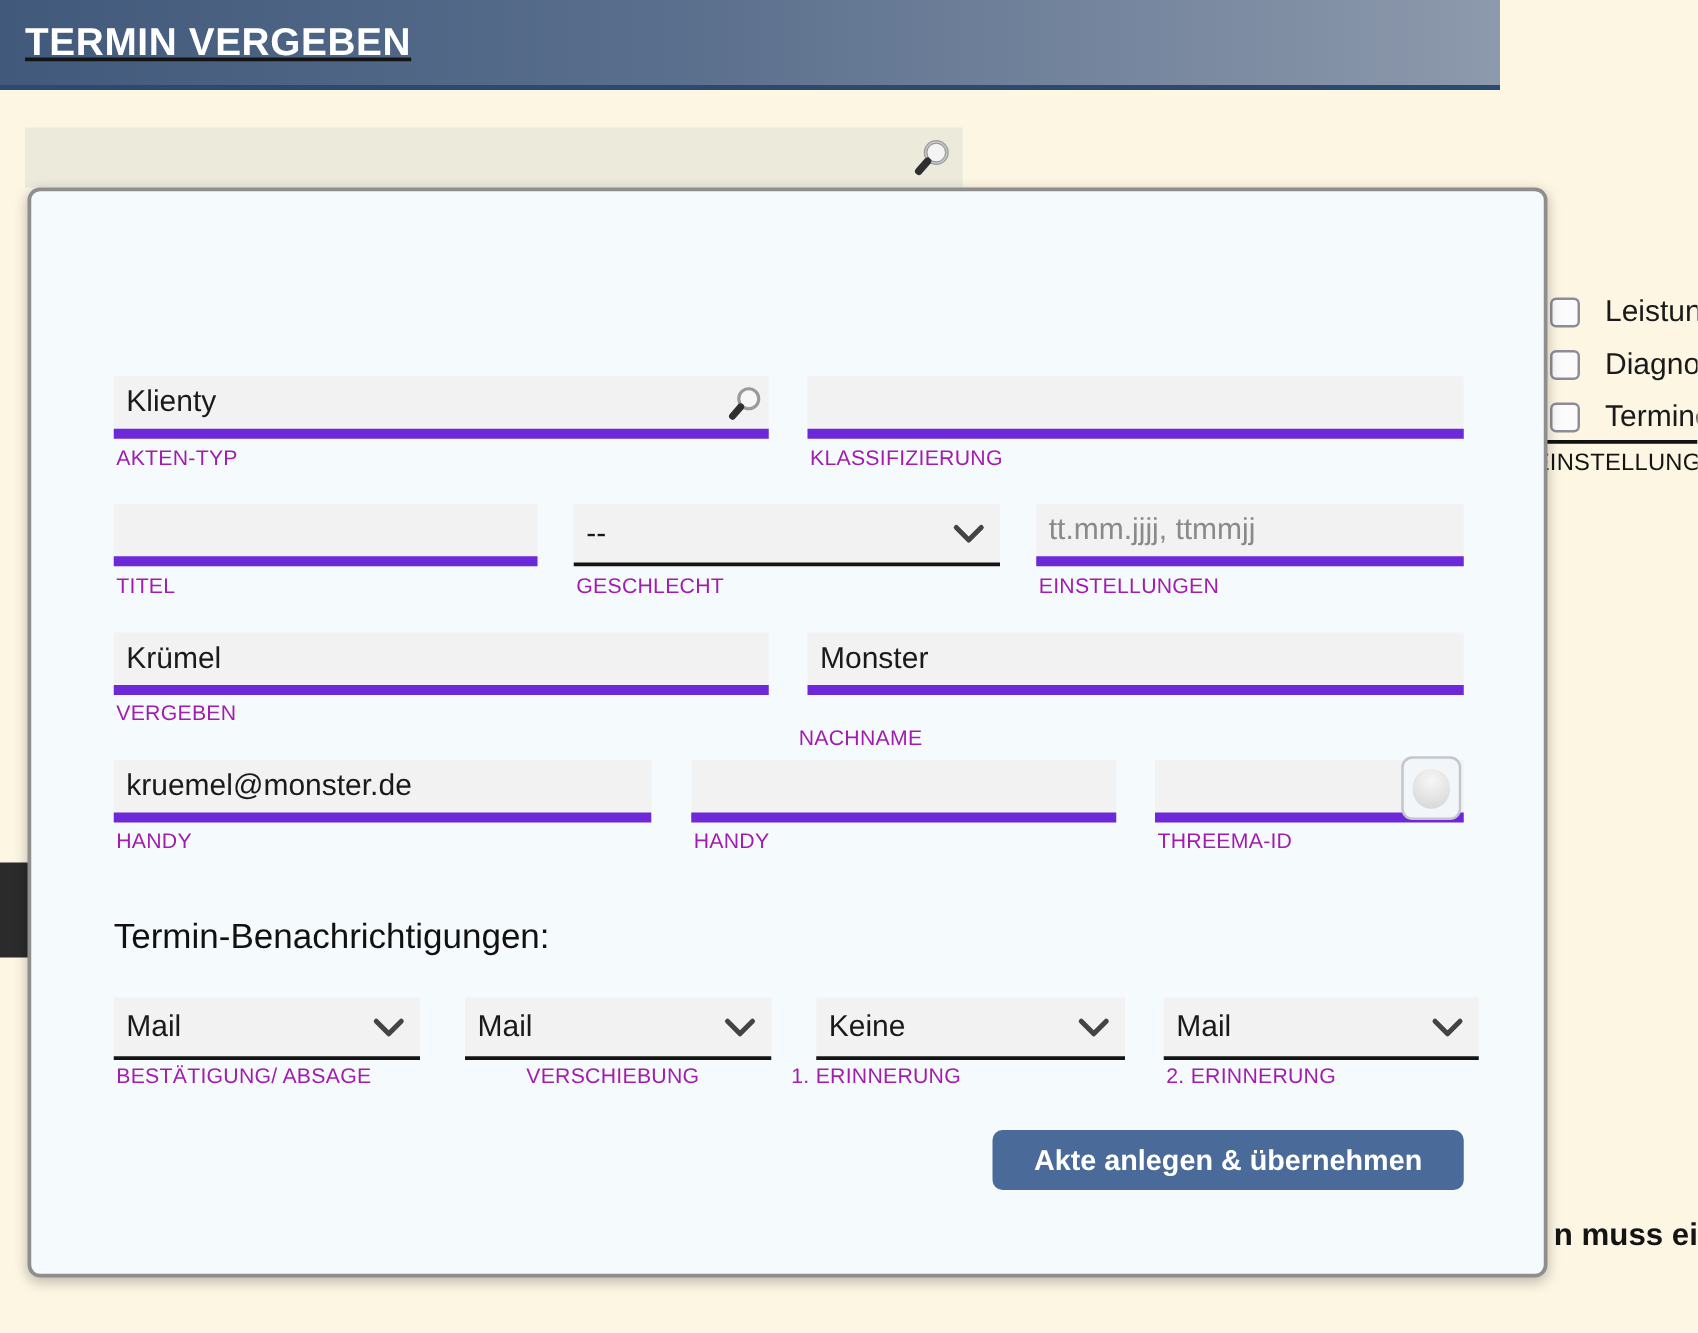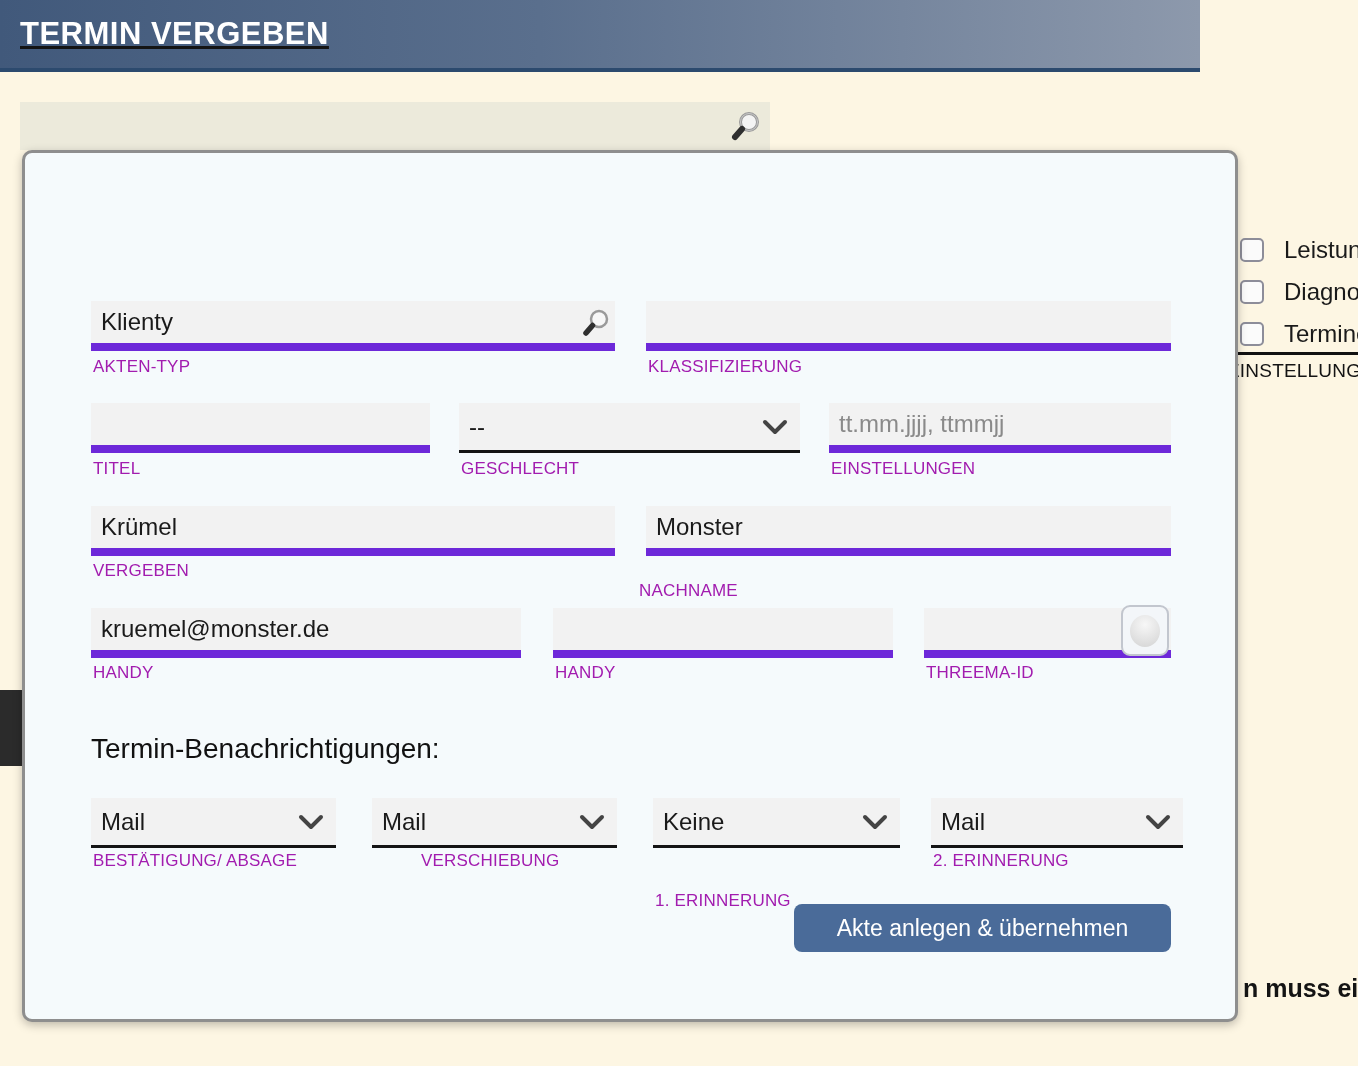--- a/index.html
+++ b/index.html
@@ -77,21 +77,21 @@
     padding:0 12px 0 10px; font-size:24px; color:#1a1a1a; cursor:default;
   }
   .chev { flex:none; display:flex; }
   .section-heading {
     position:absolute; left:66px; top:580px; font-size:28px; color:#111;
   }
   .submit-btn {
     position:absolute; left:769px; top:751px; width:377px; height:48px;
     background:#4a6b99; color:#ffffff; border:none; border-radius:8px;
     font-family:"Liberation Sans", sans-serif;
-    font-size:23px; font-weight:normal; cursor:pointer;
+    font-size:23px; font-weight:bold; cursor:pointer;
   }
   .threema-btn {
     position:absolute; left:1096px; top:452px; width:48px; height:51px;
     background:#f3f6f9; border:2px solid #c2c6ce; border-radius:9px;
     display:flex; align-items:center; justify-content:center; cursor:pointer;
   }
   .threema-btn .orb {
     width:30px; height:32px; border-radius:50%;
     background:radial-gradient(circle at 50% 30%,#f7f7f7 0%,#e3e3e3 55%,#d2d2d2 100%);
   }
@@ -205,21 +205,21 @@
   <span class="field-label" style="left:349px; top:698px;margin-left:47px;">VERSCHIEBUNG</span>
 
   <div class="select" style="left:628px; top:645px; width:247px;">
     <span>Keine</span>
     <span class="chev">
       <svg width="26" height="16" viewBox="0 0 26 16">
           <polyline points="3,3 13,13 23,3" fill="none" stroke="#444" stroke-width="4" stroke-linecap="round" stroke-linejoin="round"></polyline>
         </svg>
     </span>
   </div>
-  <span class="field-label" style="left:630px; top:698px;margin-top:40px;">1. ERINNERUNG</span>
+  <span class="field-label" style="left:608px; top:698px;">1. ERINNERUNG</span>
 
   <div class="select" style="left:906px; top:645px; width:252px;">
     <span>Mail</span>
     <span class="chev">
       <svg width="26" height="16" viewBox="0 0 26 16">
           <polyline points="3,3 13,13 23,3" fill="none" stroke="#444" stroke-width="4" stroke-linecap="round" stroke-linejoin="round"></polyline>
         </svg>
     </span>
   </div>
   <span class="field-label" style="left:908px; top:698px;">2. ERINNERUNG</span>

